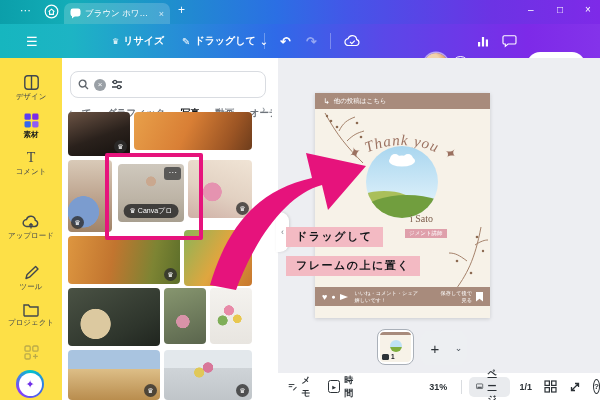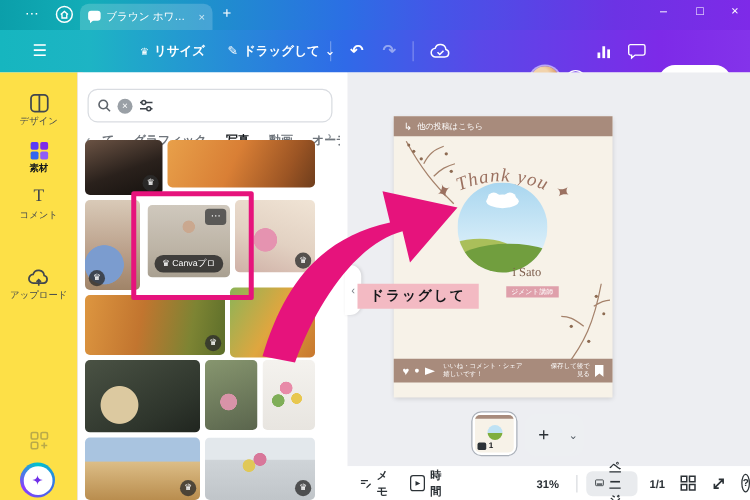--- a/index.html
+++ b/index.html
@@ -203,20 +203,32 @@
       <div class="glyphT">T</div>
       <div class="lbl">コメント</div>
     </div>
     <div class="rail-item" style="top:156px;">
       <svg width="18" height="16" viewBox="0 0 18 16" style="margin:0 auto;">
           <path d="M4.8 12.5 h8 a3.1 3.1 0 0 0 .5-6.1 a4.5 4.5 0 0 0-8.8-.9 a3.4 3.4 0 0 0 .3 7 Z" fill="none" stroke="#41474e" stroke-width="1.4"></path>
           <path d="M9 14.5 v-4.5 M7.2 11.5 9 9.7 10.8 11.5" fill="none" stroke="#41474e" stroke-width="1.3"></path>
         </svg>
       <div class="lbl">アップロード</div>
     </div>
+    <div class="rail-item" style="top:206px;">
+      <svg width="17" height="17" viewBox="0 0 17 17" style="margin:0 auto;">
+          <path d="M3 14.5 l1-3.7 L12.6 2.5 l2.4 2.4 L6.5 13.2 Z" fill="none" stroke="#41474e" stroke-width="1.4" stroke-linejoin="round"></path>
+        </svg>
+      <div class="lbl">ツール</div>
+    </div>
+    <div class="rail-item" style="top:244px;">
+      <svg width="18" height="15" viewBox="0 0 18 15" style="margin:0 auto;">
+          <path d="M2 3 h4.5 l1.5 2 h8 v8 a1 1 0 0 1-1 1 h-12 a1 1 0 0 1-1-1 Z" fill="none" stroke="#41474e" stroke-width="1.4"></path>
+        </svg>
+      <div class="lbl">プロジェクト</div>
+    </div>
     <div class="rail-item" style="top:286px;opacity:.35;">
       <svg width="17" height="17" viewBox="0 0 17 17" style="margin:0 auto;">
           <rect x="2" y="2" width="5.2" height="5.2" rx="1.2" fill="none" stroke="#41474e" stroke-width="1.3"></rect>
           <rect x="9.8" y="2" width="5.2" height="5.2" rx="1.2" fill="none" stroke="#41474e" stroke-width="1.3"></rect>
           <rect x="2" y="9.8" width="5.2" height="5.2" rx="1.2" fill="none" stroke="#41474e" stroke-width="1.3"></rect>
           <path d="M12.4 10 v4.8 M10 12.4 h4.8" stroke="#41474e" stroke-width="1.3"></path>
         </svg>
     </div>
     <div class="abs ai-ring">
       <div class="ai-inner">✦</div>
@@ -403,14 +415,15 @@
     <div class="qmark" style="margin-left:12px;">?</div>
   </div>
 
   <div class="abs collapse">‹</div>
 
   <div class="abs sel-box"></div>
   <svg class="abs" style="left:0;top:0;pointer-events:none;" width="600" height="400" viewBox="0 0 600 400">
     <path d="M 210 285 C 228 225 258 190 312 178 L 306 153 L 366 166 L 328 210 L 322 185 C 288 194 256 236 236 290 Z" fill="#e6137c"></path>
   </svg>
   <div class="abs plabel" style="left:286px;top:227px;">ドラッグして</div>
+  <div class="abs plabel" style="left:286px;top:256px;">フレームの上に置く</div>
 
 </div>
 
 </body></html>

